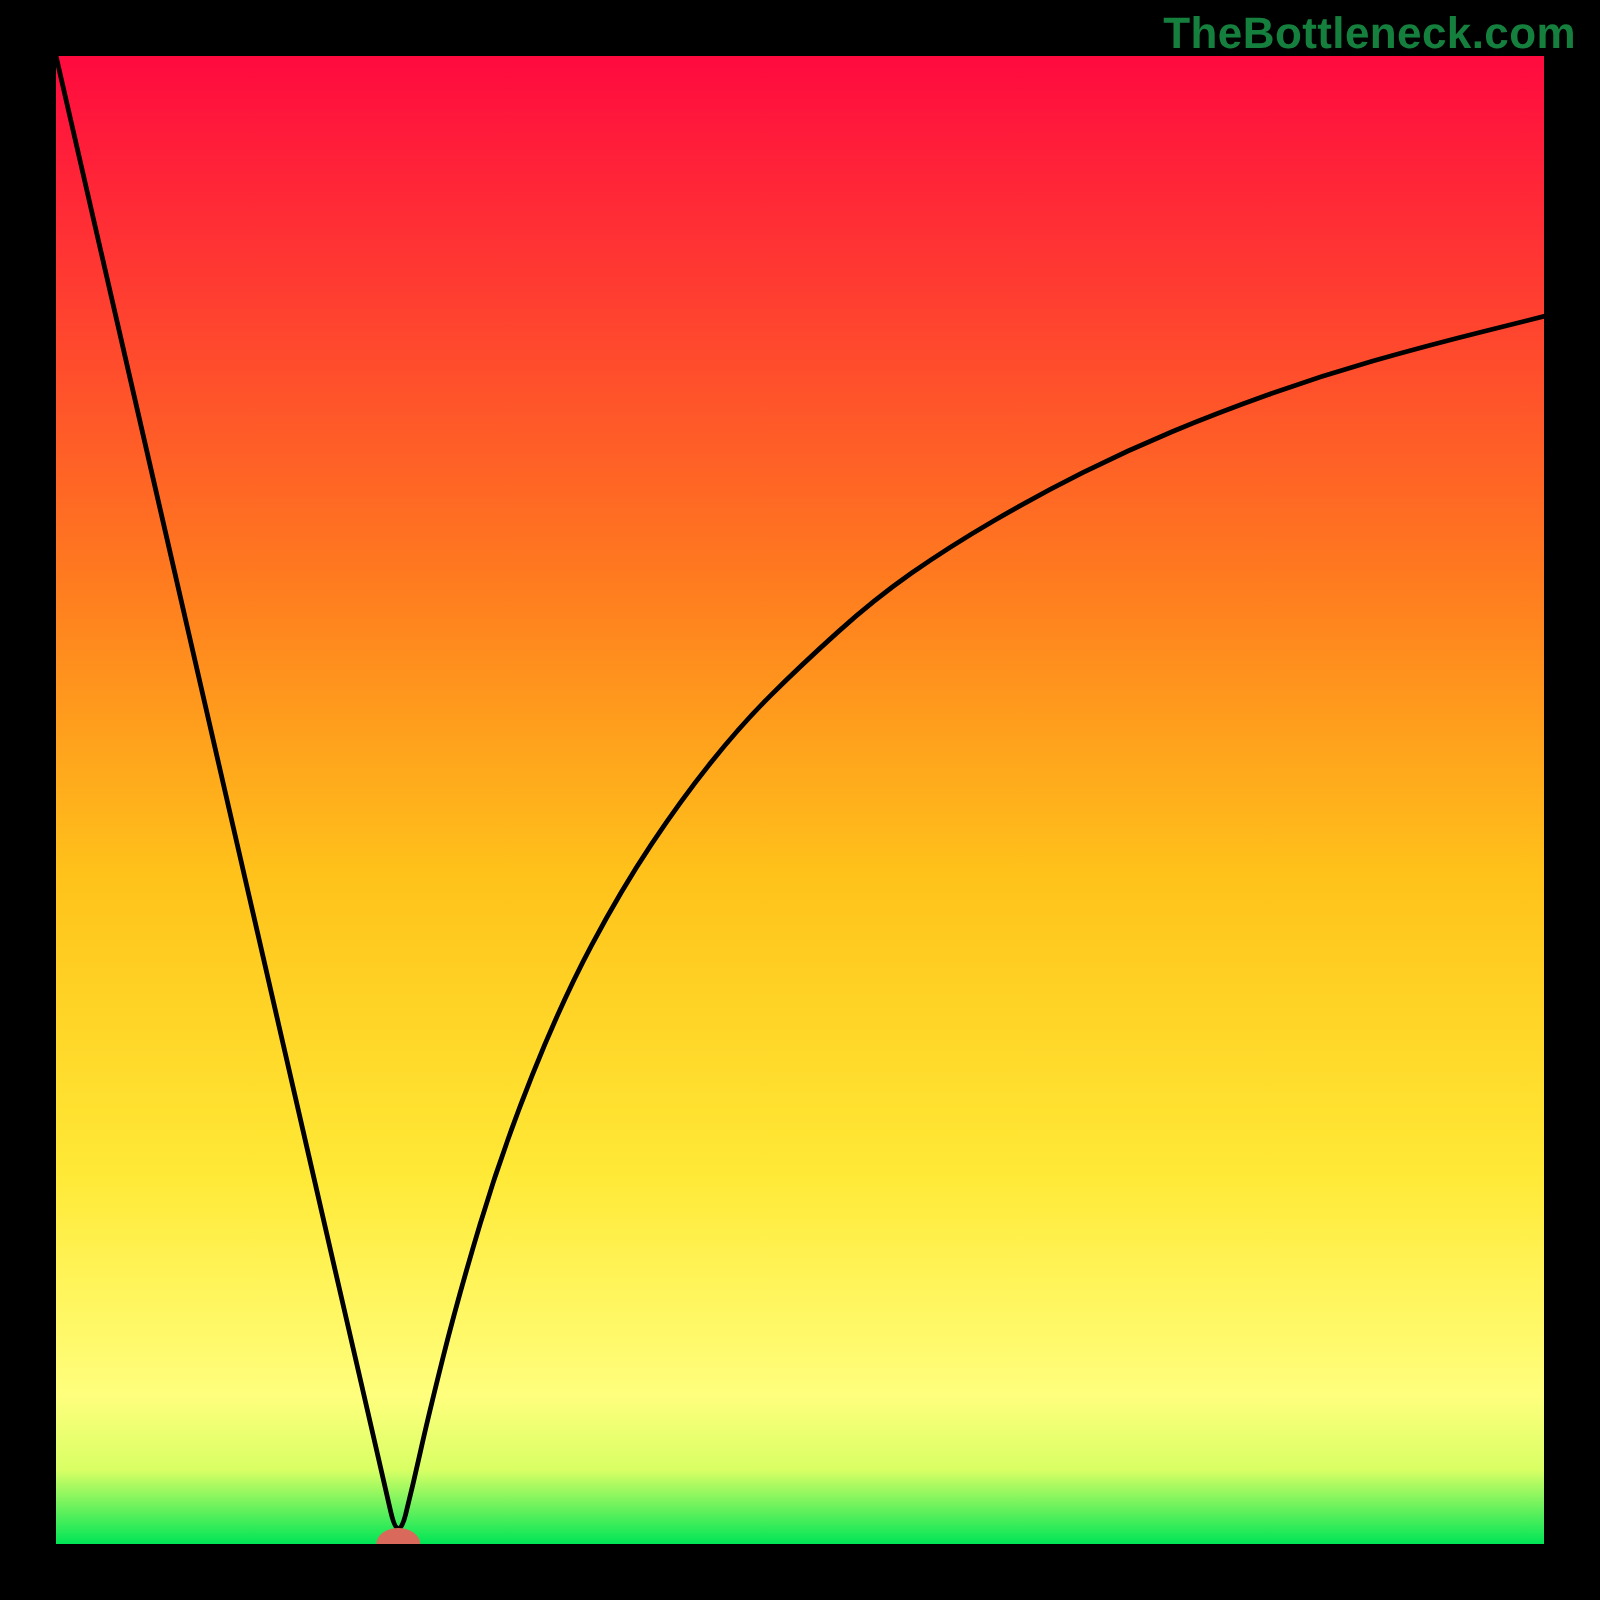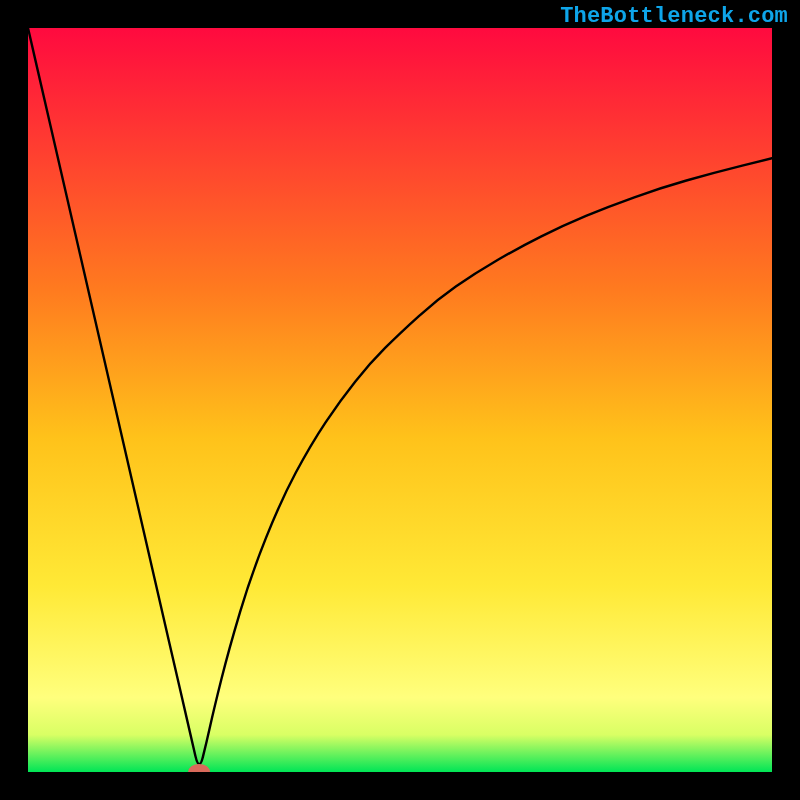--- a/index.html
+++ b/index.html
@@ -20,24 +20,24 @@
     position: absolute;
     left: 28px;
     top: 28px;
     width: 744px;
     height: 744px;
   }
   .watermark {
     position: absolute;
     top: 4px;
     right: 12px;
-    font-family: Liberation Mono, monospace;
+    font-family: Liberation Sans, sans-serif;
     font-size: 22px;
     font-weight: 600;
-    color: #0ea5e9;
+    color: #15803d;
     letter-spacing: 0.2px;
   }
   svg { display: block; }
 </style>
 </head>
 <body>
 
 <div class="outer">
   <div class="watermark">TheBottleneck.com</div>
   <div class="plot">

